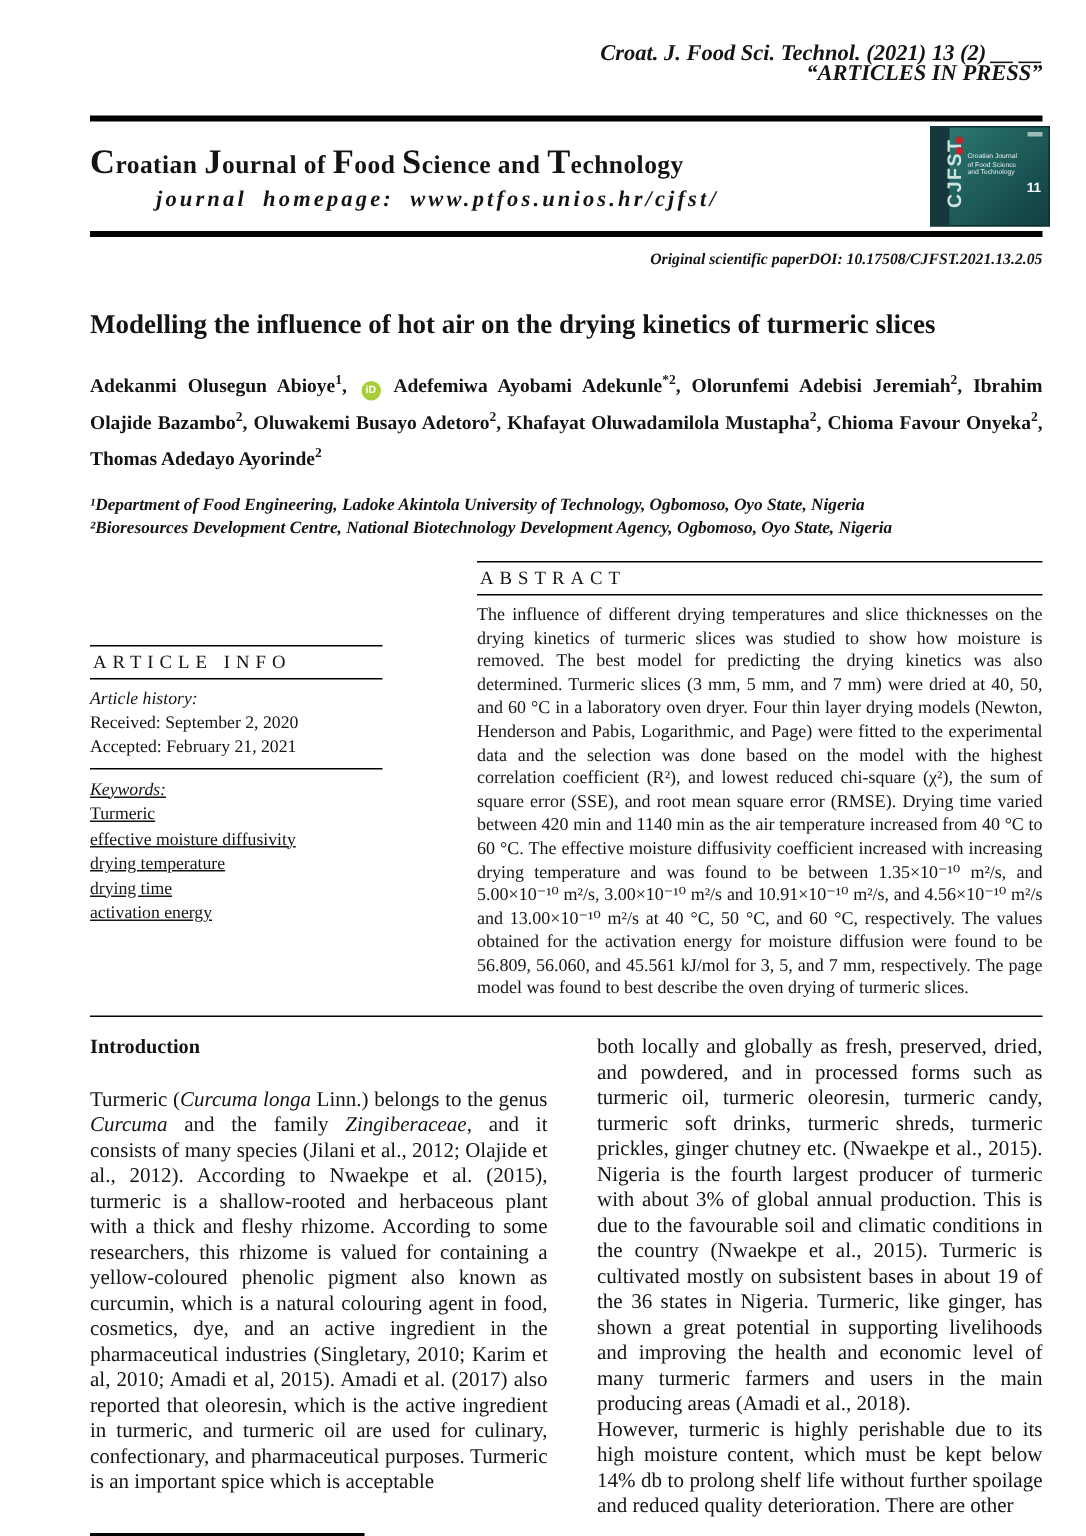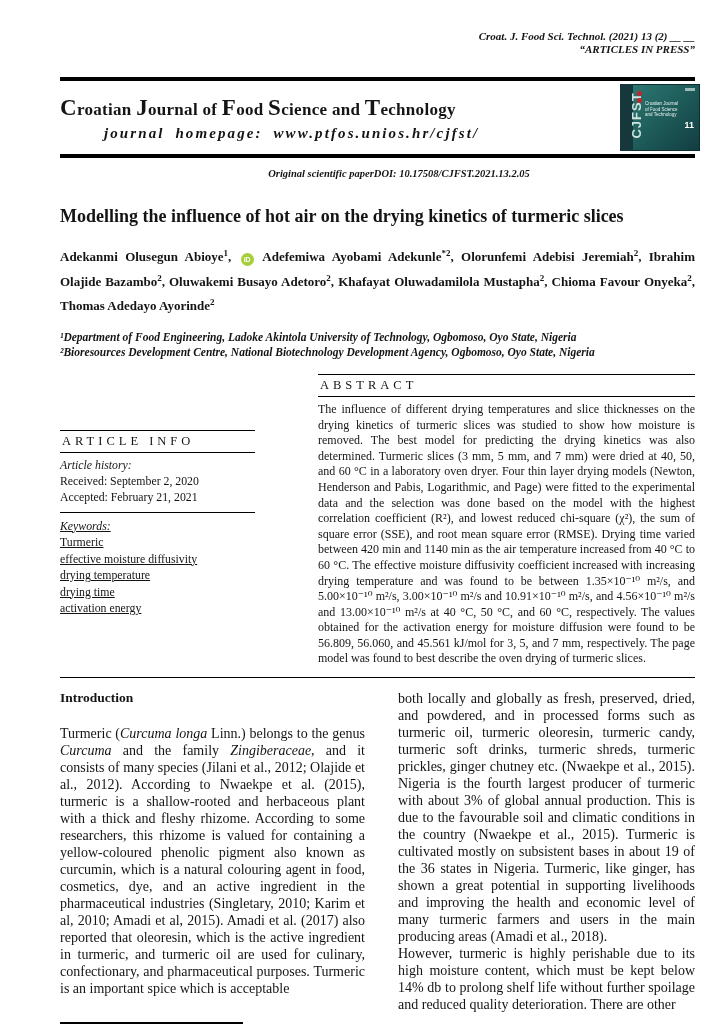--- a/index.html
+++ b/index.html
@@ -2,21 +2,21 @@
 <html><head>
 <meta charset="utf-8">
 <style>
   html,body{margin:0;padding:0;background:#e8e8e8;}
   .page{width:724px;height:1024px;background:#ffffff;position:relative;margin:0 auto;
         font-family:"Liberation Serif","DejaVu Serif",serif;color:#141414;overflow:hidden;}
   .content{position:absolute;left:60px;top:0;width:635px;}
 
   
   .runhead{margin-top:30px;text-align:right;font-style:italic;font-weight:bold;
-           font-size:11px;line-height:13px;}
+           font-size:15px;line-height:13px;}
 
   
   .masthead{margin-top:21px;border-top:4px solid #000;border-bottom:4px solid #000;
             position:relative;height:73px;}
   .journal-title{margin:14px 0 0 0;font-size:17px;font-weight:bold;letter-spacing:.3px;}
   .journal-title .big-cap{font-size:23px;}
   .homepage{margin-top:4px;font-size:15px;font-weight:bold;font-style:italic;
             letter-spacing:2.1px;word-spacing:5px;margin-left:44px;}
   .cover{position:absolute;right:-5px;top:3px;width:80px;height:67px;
          background:linear-gradient(135deg,#2f7d77 0%,#1d5a58 55%,#123c40 100%);
@@ -26,21 +26,21 @@
               transform-origin:center;color:#cfe3df;font-family:"Liberation Sans",sans-serif;
               font-size:13px;font-weight:bold;letter-spacing:1px;text-align:center;}
   .cover-dot{position:absolute;width:5px;height:5px;border-radius:50%;background:#c0252c;}
   .cover-title-small{position:absolute;left:25px;top:17px;width:38px;color:#e8f2f0;
                      font-family:"Liberation Sans",sans-serif;font-size:4.5px;line-height:5.5px;}
   .cover-issue{position:absolute;right:6px;top:36px;color:#ffffff;font-weight:bold;
                font-family:"Liberation Sans",sans-serif;font-size:9px;}
   .cover-mark{position:absolute;right:5px;top:4px;width:10px;height:3px;background:#bcd3cf;opacity:.8;}
 
   
-  .typerow{margin-top:10px;display:flex;justify-content:center;
+  .typerow{margin-top:10px;display:flex;justify-content:flex-end;
            font-size:10.5px;font-weight:bold;font-style:italic;margin-left:43px;}
   .art-title{margin:27px 0 0 0;font-size:18px;font-weight:bold;}
   .authors{margin-top:16px;font-size:13px;font-weight:bold;line-height:20px;text-align:justify;}
   .authors sup{font-size:9px;}
   .orcid{display:inline-block;width:13px;height:13px;border-radius:50%;background:#a6ce39;
          color:#ffffff;font-family:"Liberation Sans",sans-serif;font-size:7px;font-weight:bold;
          text-align:center;line-height:13px;vertical-align:-1px;margin:0 2px;}
   .affils{margin-top:14px;font-size:11.5px;font-weight:bold;font-style:italic;line-height:15.5px;}
 
   

